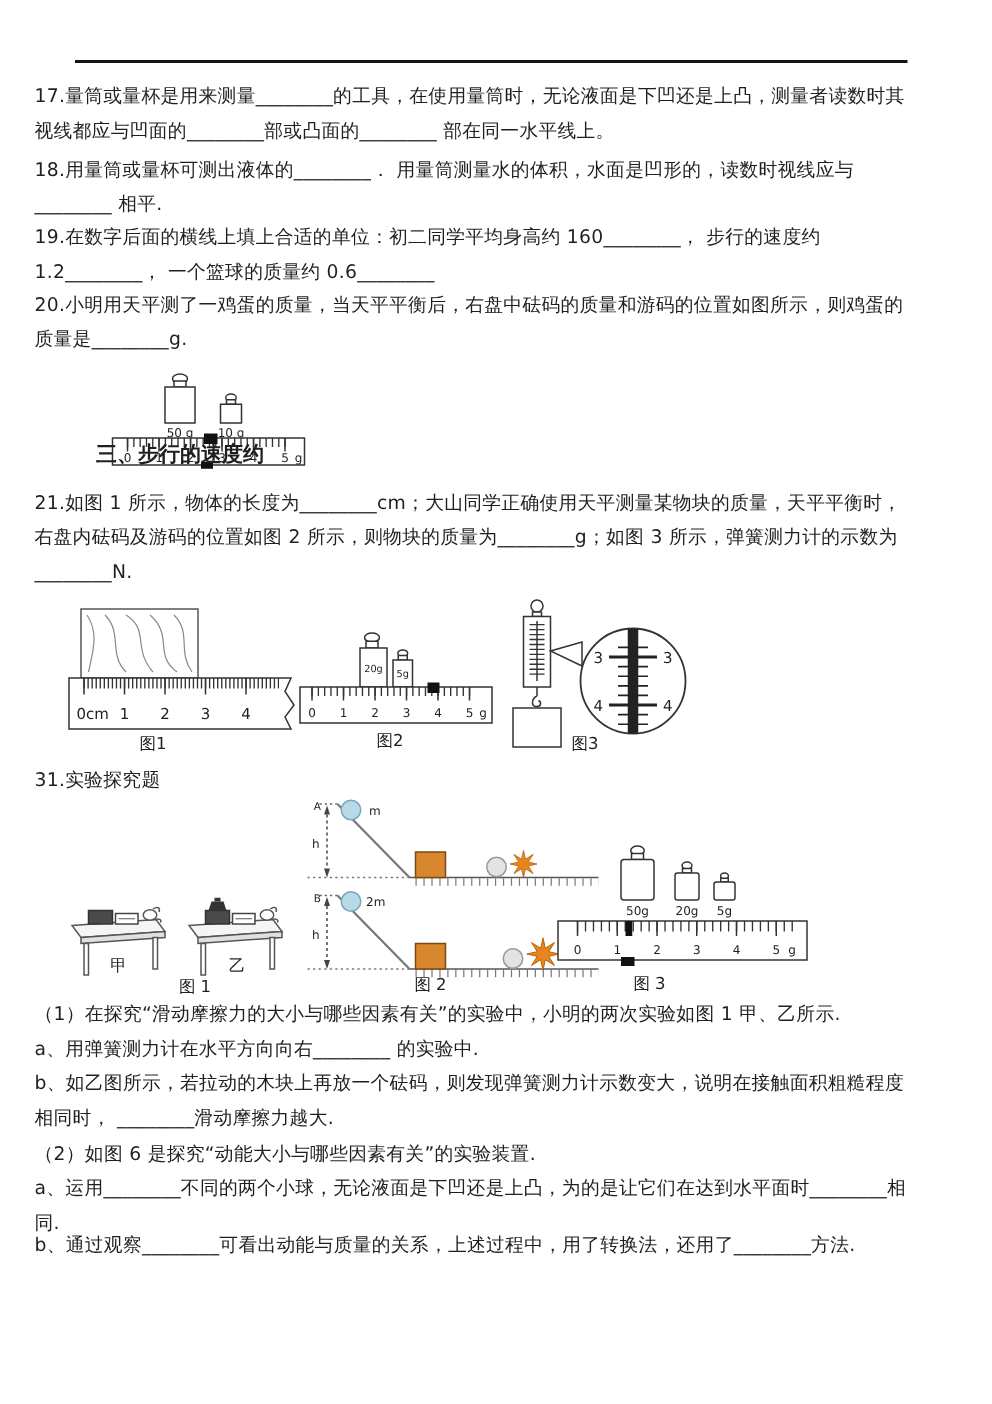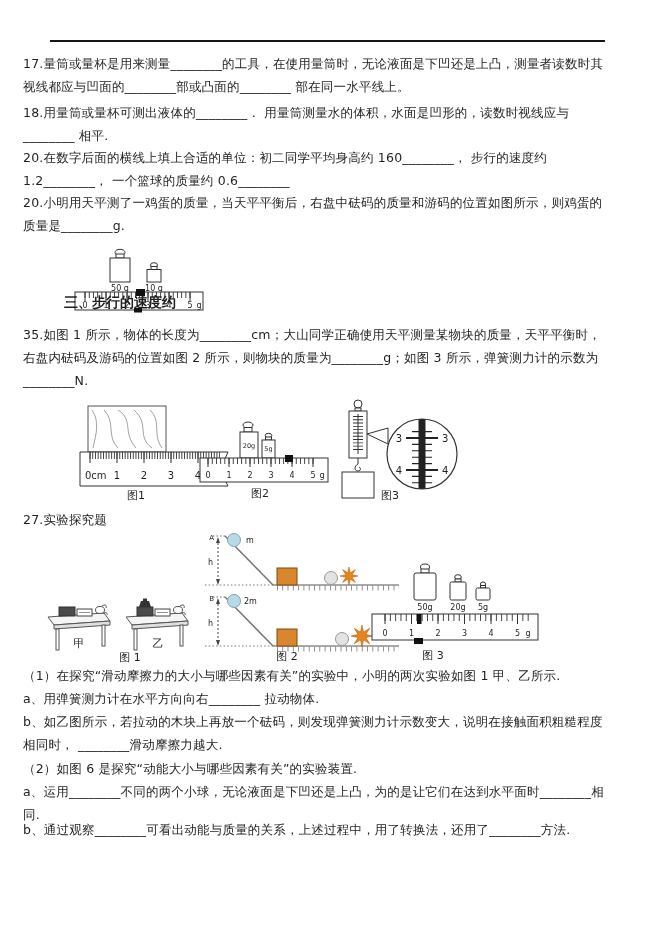--- a/index.html
+++ b/index.html
@@ -21,21 +21,21 @@
   .wlabel{font-size:8px;}
   .inlabel{font-size:6.5px;}
 </style>
 </head>
 <body>
 
 <div class="rule" style="left:50px;top:40px;width:555px;height:2px;"></div>
 
 <div class="para" style="top:52px">17.量筒或量杯是用来测量________的工具，在使用量筒时，无论液面是下凹还是上凸，测量者读数时其视线都应与凹面的________部或凸面的________ 部在同一水平线上。</div>
 <div class="para" style="top:101px">18.用量筒或量杯可测出液体的________． 用量筒测量水的体积，水面是凹形的，读数时视线应与________ 相平.</div>
-<div class="para" style="top:146px">20.在数字后面的横线上填上合适的单位：初二同学平均身高约 160________， 步行的速度约 1.2________， 一个篮球的质量约 0.6________</div>
+<div class="para" style="top:146px">19.在数字后面的横线上填上合适的单位：初二同学平均身高约 160________， 步行的速度约 1.2________， 一个篮球的质量约 0.6________</div>
 <div class="para" style="top:191px">20.小明用天平测了一鸡蛋的质量，当天平平衡后，右盘中砝码的质量和游码的位置如图所示，则鸡蛋的质量是________g.</div>
 
 <div class="fig" style="left:72px;top:248px">
 <svg width="135" height="66" viewBox="0 0 135 66">
   <g>
     <ellipse cx="48" cy="4.5" rx="5" ry="3.2" fill="#fff" stroke="#333"></ellipse>
     <rect x="44" y="6" width="8" height="4" fill="#fff" stroke="#333"></rect>
     <rect x="38" y="10" width="20" height="24" fill="#fff" stroke="#333"></rect>
     <text x="48" y="43" text-anchor="middle" class="num">50 g</text>
   </g>
@@ -57,23 +57,23 @@
     <text x="118" y="60" text-anchor="middle" class="num">5</text>
     <text x="127" y="60" text-anchor="middle" class="num">g</text>
     <rect x="64" y="41" width="9" height="7" fill="#111"></rect>
     <rect x="62" y="60" width="8" height="4.5" fill="#111"></rect>
   </g>
 </svg>
 </div>
 
 <div class="heading" style="top:294px">三、步行的速度约</div>
 
-<div class="para" style="top:323px">35.如图 1 所示，物体的长度为________cm；大山同学正确使用天平测量某物块的质量，天平平衡时，右盘内砝码及游码的位置如图 2 所示，则物块的质量为________g；如图 3 所示，弹簧测力计的示数为________N.</div>
-
-<div class="fig" style="left:78px;top:402px">
+<div class="para" style="top:323px">21.如图 1 所示，物体的长度为________cm；大山同学正确使用天平测量某物块的质量，天平平衡时，右盘内砝码及游码的位置如图 2 所示，则物块的质量为________g；如图 3 所示，弹簧测力计的示数为________N.</div>
+
+<div class="fig" style="left:44px;top:402px">
 <svg width="158" height="100" viewBox="0 0 158 100">
   <g>
     <rect x="10" y="4" width="78" height="46" fill="#fff" stroke="#555"></rect>
     <path d="M14,8 C22,20 18,32 15,46 M26,8 C38,20 28,34 40,46 M40,8 C56,18 44,30 58,46 M56,8 C72,22 58,34 74,46 M72,8 C84,20 74,32 84,46" stroke="#888" fill="none" stroke-width="0.8"></path>
   </g>
   <g>
     <path d="M2,50 L150,50 L146,59 L152,68 L146,76 L150,84 L2,84 Z" fill="#fff" stroke="#333"></path>
     <line x1="11.6" y1="53.5" x2="142" y2="53.5" stroke="#333" stroke-width="7" stroke-dasharray="0.9 1.8"></line>
     <line x1="11.5" y1="55.5" x2="142" y2="55.5" stroke="#333" stroke-width="11" stroke-dasharray="1 26"></line>
     <text x="7" y="77" class="num10">0cm</text>
@@ -151,21 +151,21 @@
     </g>
     <text x="66" y="44" text-anchor="end" class="num10">3</text>
     <text x="66" y="76" text-anchor="end" class="num10">4</text>
     <text x="106" y="44" text-anchor="start" class="num10">3</text>
     <text x="106" y="76" text-anchor="start" class="num10">4</text>
   </g>
   <text x="54" y="101" text-anchor="middle" class="cap">图3</text>
 </svg>
 </div>
 
-<div class="para" style="top:508px">27.实验探究题</div>
+<div class="para" style="top:508px">31.实验探究题</div>
 
 <div class="fig" style="left:42px;top:595px">
 <svg width="160" height="70" viewBox="0 0 160 70">
   <g>
     <path d="M6,22 L62,18 L68,26 L12,30 Z" fill="#f5f5f5" stroke="#555"></path>
     <path d="M12,30 L68,26 L68,30 L12,34 Z" fill="#e0e0e0" stroke="#555"></path>
     <rect x="14" y="34" width="3" height="21" fill="#fff" stroke="#555"></rect>
     <rect x="60" y="30" width="3" height="21" fill="#fff" stroke="#555"></rect>
     <rect x="17" y="12" width="16" height="9" fill="#4a4a4a" stroke="#333"></rect>
     <rect x="35" y="14" width="15" height="7" fill="#fff" stroke="#444"></rect>
@@ -268,17 +268,17 @@
     <text x="149.5" y="74" text-anchor="middle" class="num">5</text>
     <text x="160" y="74" text-anchor="middle" class="num">g</text>
     <rect x="49" y="52" width="4.5" height="10" fill="#111"></rect>
     <rect x="46" y="76" width="9" height="6" fill="#111"></rect>
   </g>
   <text x="65" y="97" text-anchor="middle" class="cap">图 3</text>
 </svg>
 </div>
 
 <div class="para" style="top:664px">（1）在探究“滑动摩擦力的大小与哪些因素有关”的实验中，小明的两次实验如图 1 甲、乙所示.</div>
-<div class="para" style="top:687px">a、用弹簧测力计在水平方向向右________ 拉动物体.</div>
+<div class="para" style="top:687px">a、用弹簧测力计在水平方向向右________ 的实验中.</div>
 <div class="para" style="top:710px">b、如乙图所示，若拉动的木块上再放一个砝码，则发现弹簧测力计示数变大，说明在接触面积粗糙程度相同时， ________滑动摩擦力越大.</div>
 <div class="para" style="top:757px">（2）如图 6 是探究“动能大小与哪些因素有关”的实验装置.</div>
 <div class="para" style="top:780px">a、运用________不同的两个小球，无论液面是下凹还是上凸，为的是让它们在达到水平面时________相同.</div>
 <div class="para" style="top:818px">b、通过观察________可看出动能与质量的关系，上述过程中，用了转换法，还用了________方法.</div>
 
 </body></html>

